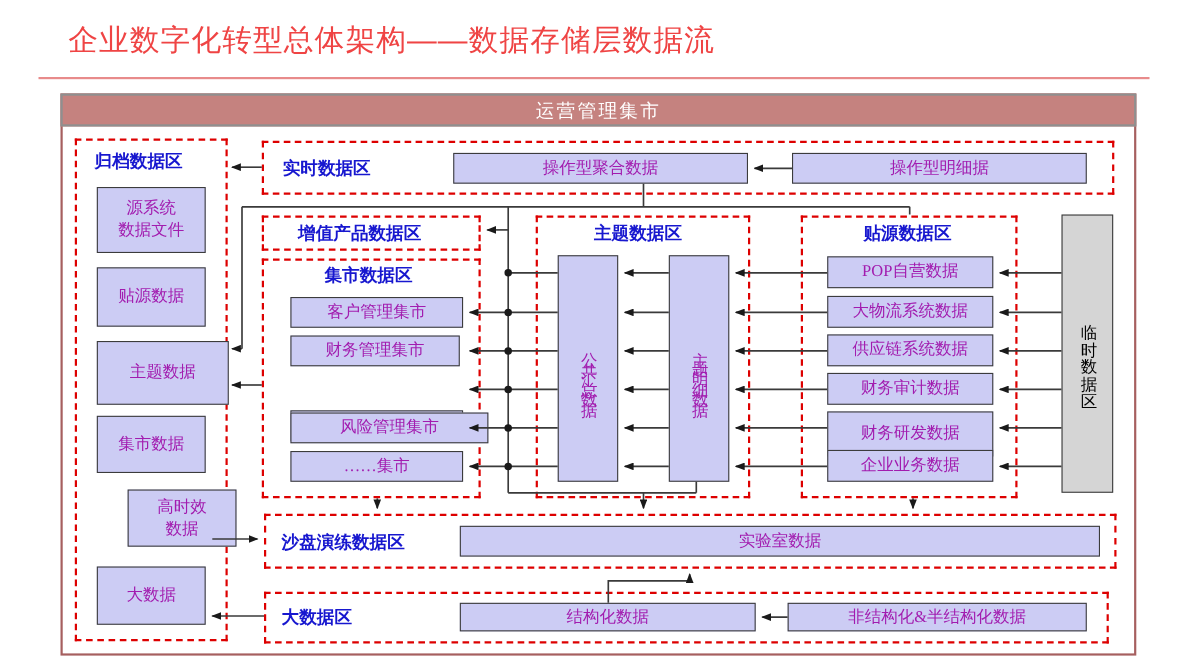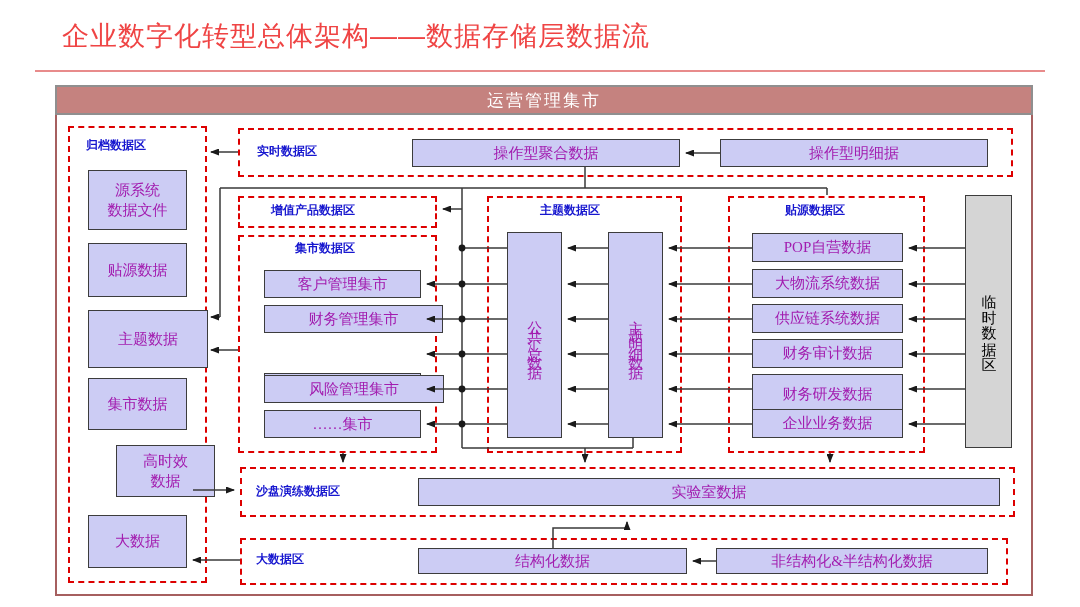--- a/index.html
+++ b/index.html
@@ -6,21 +6,21 @@
   #stage{position:relative;width:1080px;height:607px;background:#fff;overflow:hidden;
          font-family:"Liberation Serif","DejaVu Serif",serif;}
   .title{position:absolute;left:62px;top:18px;font-family:"Liberation Sans","DejaVu Sans",sans-serif;
          font-size:27px;color:#ef4444;letter-spacing:1px;}
   .toprule{position:absolute;left:35px;top:70px;width:1010px;height:2px;background:#e88b8b;}
   .outer{position:absolute;left:55px;top:85px;width:974px;height:507px;border:2px solid #a65f5f;}
   .banner{position:absolute;left:55px;top:85px;width:974px;height:26px;background:#c5827f;
           border:2px solid #8f8f8f;display:flex;align-items:center;justify-content:center;
           color:#fff;font-size:17px;letter-spacing:2px;}
   .dz{position:absolute;border:2px dashed #dd0000;box-sizing:border-box;}
-  .zlabel{position:absolute;color:#1717cf;font-weight:bold;font-size:12px;white-space:nowrap;}
+  .zlabel{position:absolute;color:#1717cf;font-weight:bold;font-size:16px;white-space:nowrap;}
   .bx{position:absolute;background:#ccccf4;border:1.5px solid #3c3c3c;box-sizing:border-box;
       display:flex;align-items:center;justify-content:center;text-align:center;
       font-size:15px;color:#a21caf;line-height:1.35;white-space:pre-line;}
   .vtext{writing-mode:vertical-rl;text-orientation:upright;letter-spacing:9px;}
   .graybx{position:absolute;background:#d5d5d5;border:1.5px solid #3c3c3c;box-sizing:border-box;
       display:flex;align-items:center;justify-content:center;font-size:15px;color:#000;}
   svg.wires{position:absolute;left:0;top:0;width:1080px;height:607px;pointer-events:none;}
 </style>
 </head>
 <body>
@@ -48,21 +48,21 @@
   <div class="zlabel" style="left:257px;top:143px;">实时数据区</div>
   <div class="bx" style="left:412px;top:139px;width:268px;height:28px;">操作型聚合数据</div>
   <div class="bx" style="left:720px;top:139px;width:268px;height:28px;">操作型明细据</div>
 
   <div class="dz" style="left:238px;top:196px;width:199px;height:32px;"></div>
   <div class="zlabel" style="left:271px;top:202px;">增值产品数据区</div>
 
   <div class="dz" style="left:238px;top:235px;width:199px;height:218px;"></div>
   <div class="zlabel" style="left:295px;top:240px;">集市数据区</div>
   <div class="bx" style="left:264px;top:270px;width:157px;height:28px;">客户管理集市</div>
-  <div class="bx" style="left:264px;top:305px;width:179px;height:28px;">财务管理集市</div>
+  <div class="bx" style="left:264px;top:305px;width:154px;height:28px;">财务管理集市</div>
   <div class="bx" style="left:264px;top:340px;width:157px;height:28px;margin-top:33px;">运营管理集市</div>
   <div class="bx" style="left:264px;top:375px;width:180px;height:28px;">风险管理集市</div>
   <div class="bx" style="left:264px;top:410px;width:157px;height:28px;">……集市</div>
 
   <div class="dz" style="left:487px;top:196px;width:195px;height:257px;"></div>
   <div class="zlabel" style="left:540px;top:202px;">主题数据区</div>
   <div class="bx vtext" style="left:507px;top:232px;width:55px;height:206px;">公共汇总数据</div>
   <div class="bx vtext" style="left:608px;top:232px;width:55px;height:206px;">主题明细数据</div>
 
   <div class="dz" style="left:728px;top:196px;width:197px;height:257px;"></div>

